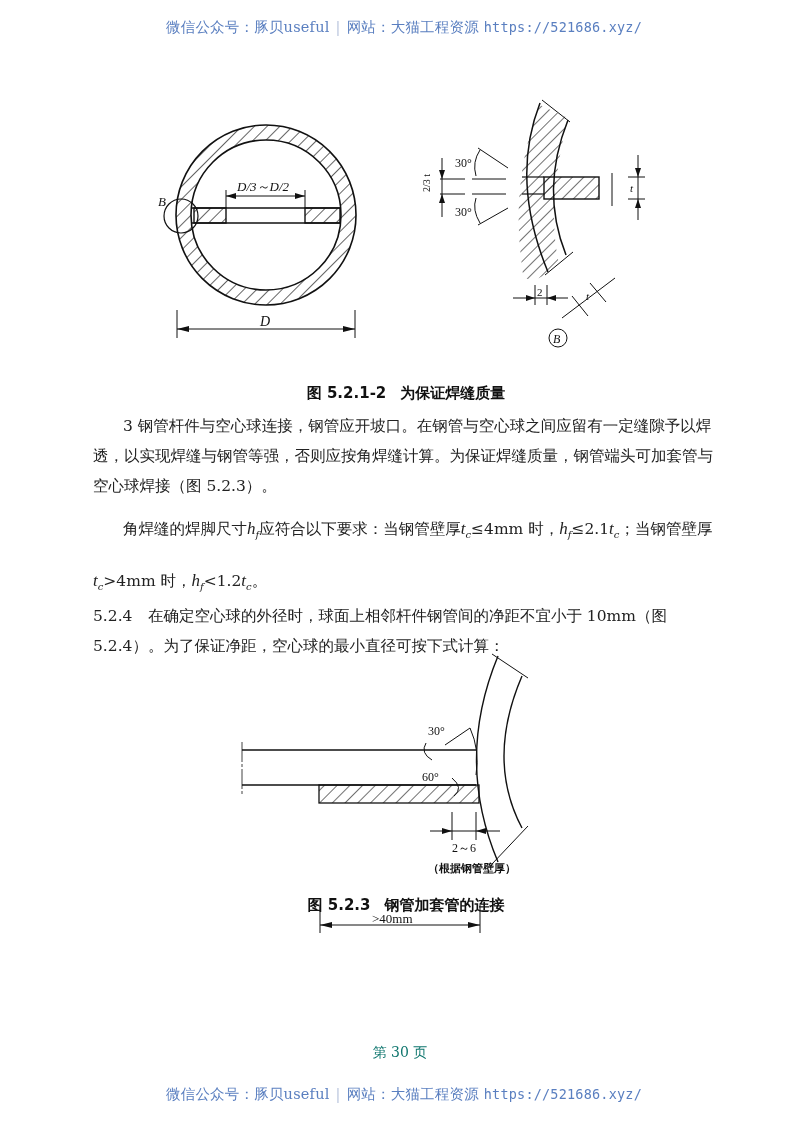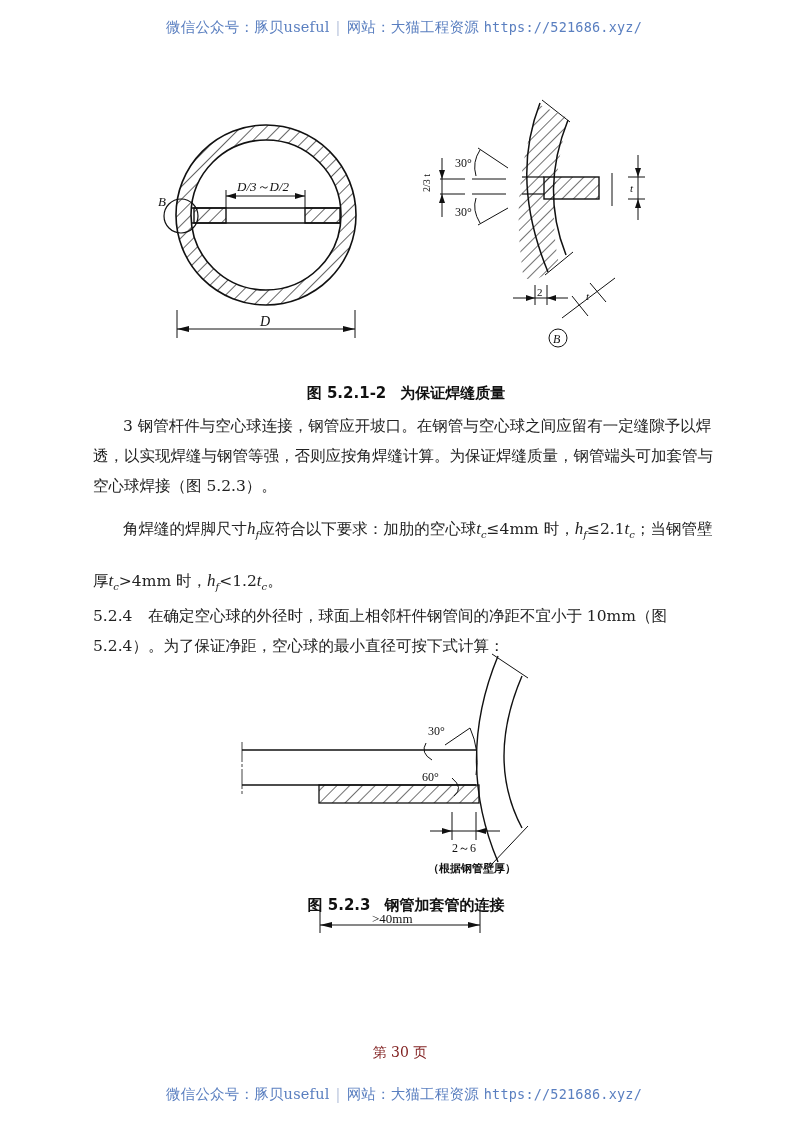--- a/index.html
+++ b/index.html
@@ -12,21 +12,21 @@
     #wm-top { top: 18px; }
     #wm-bottom { top: 1085px; }
     .fig { position: absolute; }
     .caption { position: absolute; left: 0; width: 800px; text-align: center;
                font-family: "DejaVu Sans", "Liberation Sans", sans-serif; font-weight: bold; font-size: 15px; color: #111; }
     .caption .num { margin-right: 14px; margin-left: 12px; }
     .para { position: absolute; left: 93px; width: 620px; font-size: 15.5px; line-height: 30px; color: #222; }
     .indent { text-indent: 30px; }
     i.v { font-family: "Liberation Serif", serif; font-style: italic; font-size: 17px; }
     sub { font-size: 10px; font-style: italic; }
-    .pageno { position: absolute; top: 1044px; left: 0; width: 800px; text-align: center; font-size: 14px; color: #7f1d1d; }
+    .pageno { position: absolute; top: 1044px; left: 0; width: 800px; text-align: center; font-size: 14px; color: #0f766e; }
     svg text { font-family: "Liberation Serif", serif; font-style: italic; fill: #111; }
     svg text.up { font-style: normal; }
     svg text.cn { font-family: "DejaVu Sans", sans-serif; font-style: normal; font-weight: bold; }
   </style>
 </head>
 <body>
 
 <div class="watermark" id="wm-top">
   <span>微信公众号：豚贝useful</span><span class="sep">|</span><span>网站：大猫工程资源</span> <span class="mono">https://521686.xyz/</span>
 </div>
@@ -126,21 +126,21 @@
   <text x="143" y="253" font-size="12">B</text>
 </svg>
 
 <div class="caption" style="top:384px">
   <span class="num">图 5.2.1-2</span><span>为保证焊缝质量</span>
 </div>
 
 <div class="para indent" style="top:411px">3 钢管杆件与空心球连接，钢管应开坡口。在钢管与空心球之间应留有一定缝隙予以焊透，以实现焊缝与钢管等强，否则应按角焊缝计算。为保证焊缝质量，钢管端头可加套管与空心球焊接（图 5.2.3）。</div>
 
 <div class="para indent" style="top:506px;line-height:46px">
-  <span>角焊缝的焊脚尺寸</span><i class="v">h</i><sub>f</sub><span>应符合以下要求：加肋的空心球</span><i class="v">t</i><sub>c</sub><span>≤4mm 时，</span><i class="v">h</i><sub>f</sub><span>≤2.1</span><i class="v">t</i><sub>c</sub><span>；当钢管壁厚</span><i class="v">t</i><sub>c</sub><span>&gt;4mm 时，</span><i class="v">h</i><sub>f</sub><span>&lt;1.2</span><i class="v">t</i><sub>c</sub><span>。</span>
+  <span>角焊缝的焊脚尺寸</span><i class="v">h</i><sub>f</sub><span>应符合以下要求：当钢管壁厚</span><i class="v">t</i><sub>c</sub><span>≤4mm 时，</span><i class="v">h</i><sub>f</sub><span>≤2.1</span><i class="v">t</i><sub>c</sub><span>；当钢管壁厚</span><i class="v">t</i><sub>c</sub><span>&gt;4mm 时，</span><i class="v">h</i><sub>f</sub><span>&lt;1.2</span><i class="v">t</i><sub>c</sub><span>。</span>
 </div>
 
 <div class="para" style="top:601px">5.2.4　在确定空心球的外径时，球面上相邻杆件钢管间的净距不宜小于 10mm（图 5.2.4）。为了保证净距，空心球的最小直径可按下式计算：</div>
 
 <svg class="fig" style="left:230px;top:650px" width="320" height="240" viewBox="0 0 320 240">
   <defs>
     <pattern id="hatch3" width="9" height="9" patternUnits="userSpaceOnUse" patternTransform="rotate(45)">
       <line x1="0" y1="0" x2="0" y2="9" stroke="#111" stroke-width="1.2"></line>
     </pattern>
   </defs>

